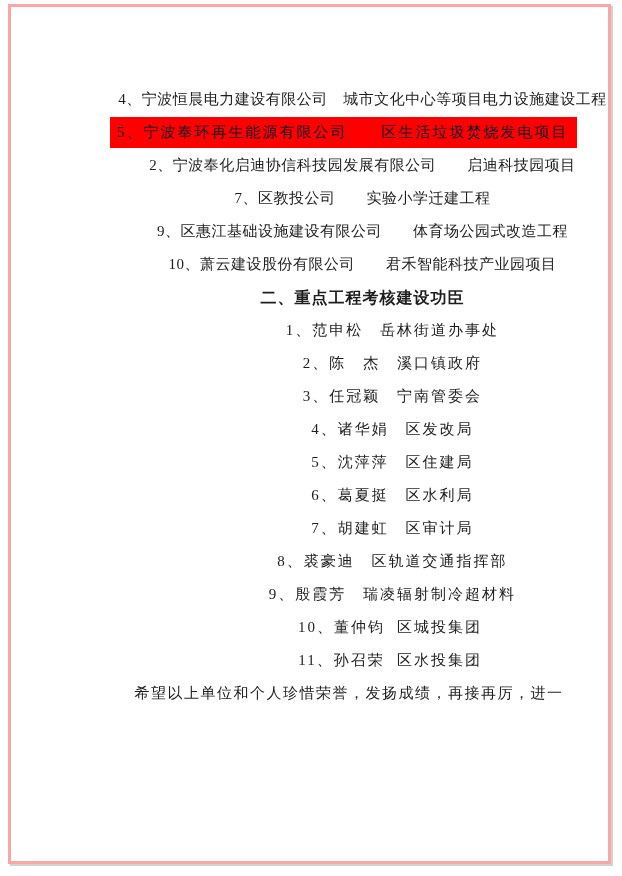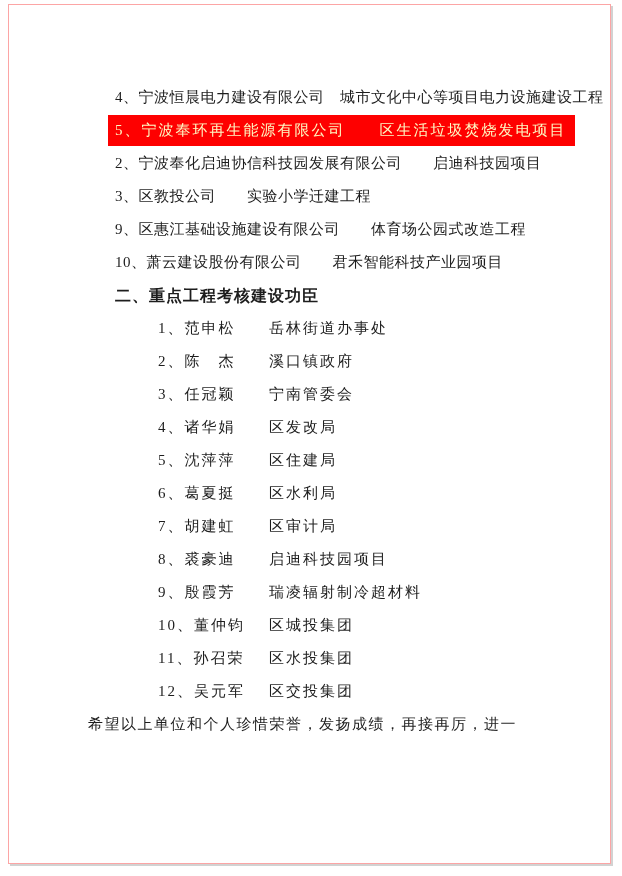--- a/index.html
+++ b/index.html
@@ -8,39 +8,40 @@
     background:#ffffff;
     font-family:"Liberation Serif","DejaVu Serif",serif;
     color:#1d1d1d;
     position:relative;
     overflow:hidden;
   }
   .page {
     position:absolute; left:8px; top:4px;
     width:603px; height:860px;
     background:#ffffff;
-    border:1px solid #fca5a5;
+    border:3px solid #fca5a5;
     box-shadow:2px 2px 0 #d2d2d2;
     box-sizing:border-box;
+    text-align:center;
   }
   .doc { padding:76px 0 0 106px; }
   .line {
     height:33px; line-height:33px;
     margin:0; font-size:15px;
     white-space:nowrap;
     letter-spacing:0.5px;
   }
   .hl-row {
     height:33px; display:flex; align-items:center;
     margin:0 0 0 -7px; white-space:nowrap;
   }
   .hl {
     display:inline-block;
     background:#fe0000;
-    color:#fef9c3;
+    color:#0f172a;
     font-size:15px;
     letter-spacing:2px;
     padding:6px 8px 7px 7px;
     line-height:1.25;
   }
   .heading {
     font-family:Liberation Serif, serif;
     font-weight:bold; font-size:16px;
     letter-spacing:1px;
   }
@@ -54,21 +55,21 @@
 <div class="page">
   <div class="doc">
 
     <p class="line">4、宁波恒晨电力建设有限公司　城市文化中心等项目电力设施建设工程</p>
 
     <div class="hl-row">
       <span class="hl">5、宁波奉环再生能源有限公司　　区生活垃圾焚烧发电项目</span>
     </div>
 
     <p class="line">2、宁波奉化启迪协信科技园发展有限公司　　启迪科技园项目</p>
-    <p class="line">3、区教投公司　　实验小学迁建工程</p>
+    <p class="line">7、区教投公司　　实验小学迁建工程</p>
     <p class="line">9、区惠江基础设施建设有限公司　　体育场公园式改造工程</p>
     <p class="line">10、萧云建设股份有限公司　　君禾智能科技产业园项目</p>
 
     <p class="line heading">二、重点工程考核建设功臣</p>
 
     <p class="line prow">
       <span class="pleft"><span>1、</span><span>范申松</span></span><span class="porg">岳林街道办事处</span>
     </p>
     <p class="line prow">
       <span class="pleft"><span>2、</span><span>陈　杰</span></span><span class="porg">溪口镇政府</span>
@@ -82,31 +83,28 @@
     <p class="line prow">
       <span class="pleft"><span>5、</span><span>沈萍萍</span></span><span class="porg">区住建局</span>
     </p>
     <p class="line prow">
       <span class="pleft"><span>6、</span><span>葛夏挺</span></span><span class="porg">区水利局</span>
     </p>
     <p class="line prow">
       <span class="pleft"><span>7、</span><span>胡建虹</span></span><span class="porg">区审计局</span>
     </p>
     <p class="line prow">
-      <span class="pleft"><span>8、</span><span>裘豪迪</span></span><span class="porg">启迪科技园项目</span>
+      <span class="pleft"><span>8、</span><span>裘豪迪</span></span><span class="porg">区轨道交通指挥部</span>
     </p>
     <p class="line prow">
       <span class="pleft"><span>9、</span><span>殷霞芳</span></span><span class="porg">瑞凌辐射制冷超材料</span>
     </p>
     <p class="line prow">
       <span class="pleft"><span>10、</span><span>董仲钧</span></span><span class="porg">区城投集团</span>
     </p>
     <p class="line prow">
       <span class="pleft"><span>11、</span><span>孙召荣</span></span><span class="porg">区水投集团</span>
     </p>
-    <p class="line prow">
-      <span class="pleft"><span>12、</span><span>吴元军</span></span><span class="porg">区交投集团</span>
-    </p>
 
     <p class="line closing">希望以上单位和个人珍惜荣誉，发扬成绩，再接再厉，进一</p>
 
   </div>
 </div>
 
 </body></html>

